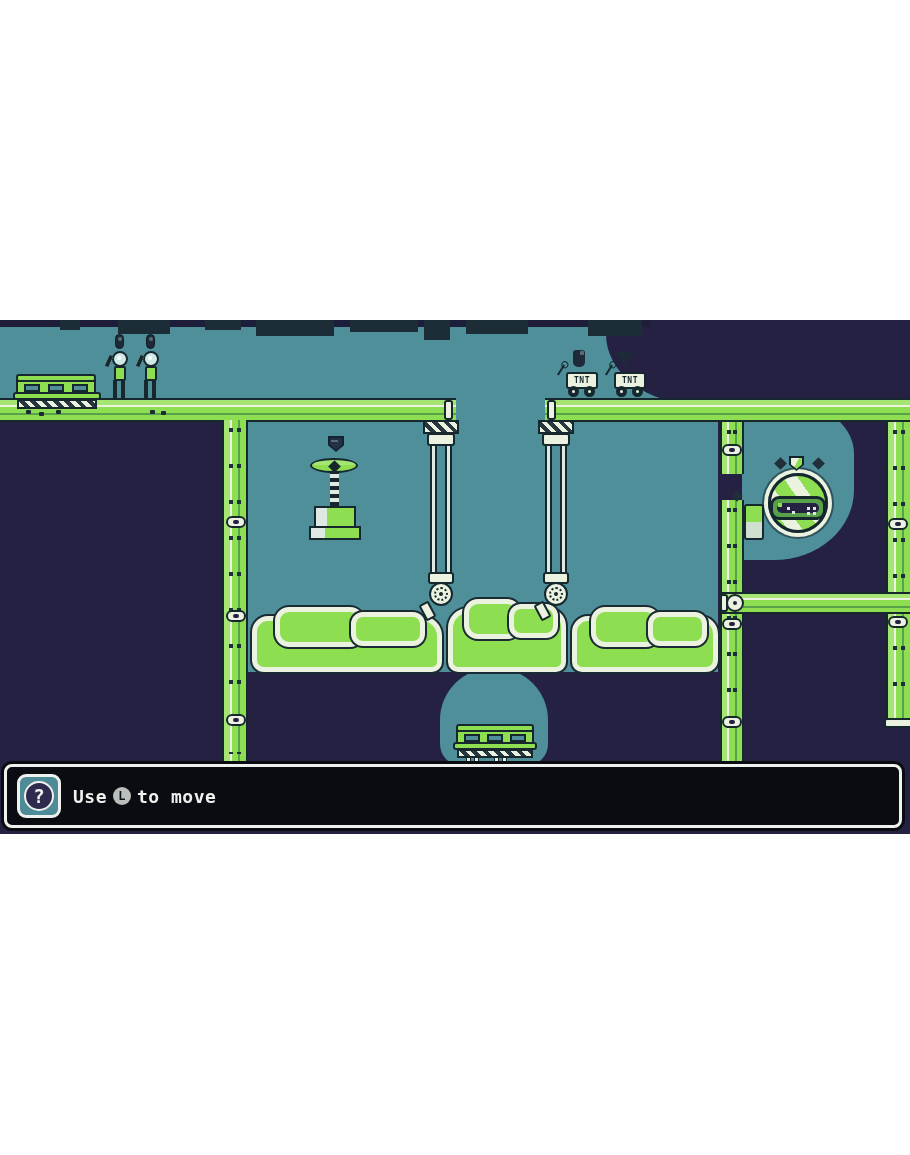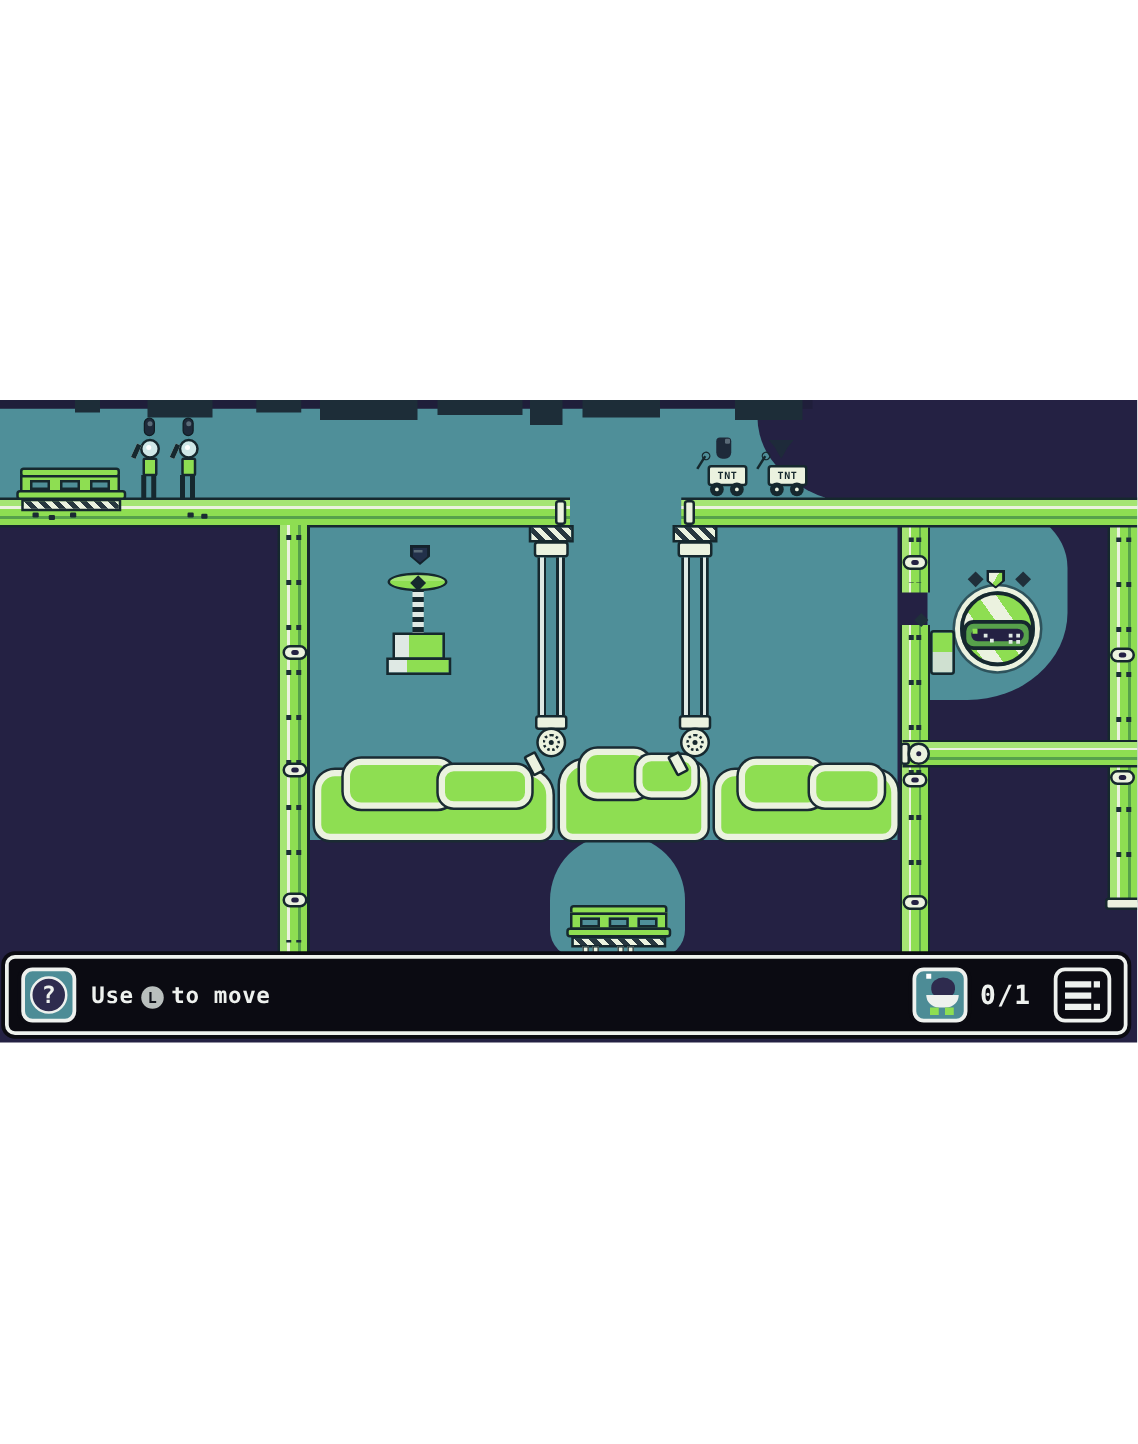--- a/index.html
+++ b/index.html
@@ -71,21 +71,21 @@
   .pod{background:repeating-linear-gradient(55deg,var(--green) 0 14px,var(--pale) 14px 26px);border:3px solid var(--ink);border-radius:50%;box-shadow:0 0 0 4px var(--pale),0 0 0 6px rgba(20,35,42,.55);}
   .podwin{background:var(--mgreen);border:3px solid var(--ink);border-radius:9px;}
   .podwin .glass{position:absolute;inset:4px;background:var(--navy);border-radius:5px;}
   .dotw{position:absolute;width:3px;height:3px;background:#dfe9e4;}
   .dotg{position:absolute;width:4px;height:4px;background:var(--green);}
   .pipe{background:linear-gradient(180deg,var(--green) 0 50%,#cfe0d0 50% 100%);border:2px solid var(--ink);border-radius:3px;}
   
   .hud{position:absolute;left:4px;top:444px;width:898px;height:64px;background:var(--hud);border:3px solid var(--white);border-radius:8px;box-shadow:0 0 0 3px var(--hud);display:flex;align-items:center;padding:0 10px;}
   .hicon{position:relative;width:44px;height:44px;border-radius:9px;border:3px solid var(--white);box-shadow:0 0 0 3px var(--hud);background:#4d8c96;flex:0 0 auto;}
   .qcircle{position:absolute;inset:4px;border-radius:50%;background:#2e2b4e;border:2px solid var(--white);color:var(--white);font-weight:bold;font-size:19px;display:flex;align-items:center;justify-content:center;}
-  .hint{color:var(--white);font-weight:bold;font-size:18px;margin-left:12px;display:flex;align-items:flex-end;gap:6px;letter-spacing:.5px;}
+  .hint{color:var(--white);font-weight:bold;font-size:18px;margin-left:12px;display:flex;align-items:center;gap:6px;letter-spacing:.5px;}
   .keycap{display:inline-flex;width:18px;height:18px;border-radius:50%;background:#b9bfbd;color:#10131a;font-size:12px;font-weight:bold;align-items:center;justify-content:center;}
   .blob{position:absolute;left:12px;top:5px;width:19px;height:16px;background:#2e2b4e;border-radius:50% 50% 40% 40%;}
   .blob::after{content:"";position:absolute;left:-4px;top:-3px;width:4px;height:4px;background:#fff;}
   .bowl{position:absolute;left:8px;top:19px;width:26px;height:10px;background:var(--white);border-radius:0 0 10px 10px;}
   .foot{position:absolute;top:29px;width:7px;height:6px;background:var(--green);}
   .count{color:var(--white);font-weight:bold;font-size:21px;margin:0 18px 0 10px;letter-spacing:1px;}
   .micon{position:relative;width:46px;height:44px;border-radius:9px;border:3px solid var(--white);background:var(--hud);flex:0 0 auto;}
   .mrow{position:absolute;left:6px;width:21px;height:5px;background:var(--white);}
   .mdot{position:absolute;right:6px;width:5px;height:5px;background:var(--white);}
 </style>
@@ -245,31 +245,15 @@
             <span>?</span>
           </div>
       </div>
       <div class="hint">
         <span>Use</span>
         <span class="keycap">
             <span>L</span>
           </span>
         <span>to move</span>
       </div>
-      <div style="margin-left:auto;display:flex;align-items:center;">
-        <div class="hicon">
-          <span class="blob"></span>
-          <span class="bowl"></span>
-          <span class="foot" style="left:11px;"></span>
-          <span class="foot" style="left:23px;"></span>
-        </div>
-        <div class="count">0/1</div>
-        <div class="micon">
-          <span class="mrow" style="top:8px;"></span>
-          <span class="mrow" style="top:17px;"></span>
-          <span class="mrow" style="top:26px;"></span>
-          <span class="mdot" style="top:8px;"></span>
-          <span class="mdot" style="top:26px;"></span>
-        </div>
-      </div>
     </div>
   </div>
 </div>
 
 </body></html>

